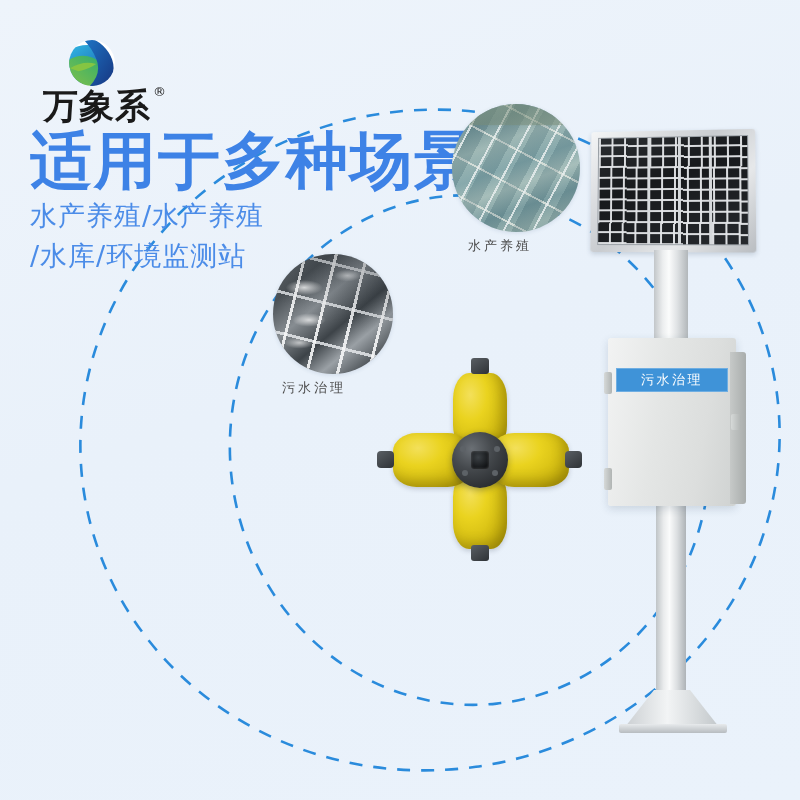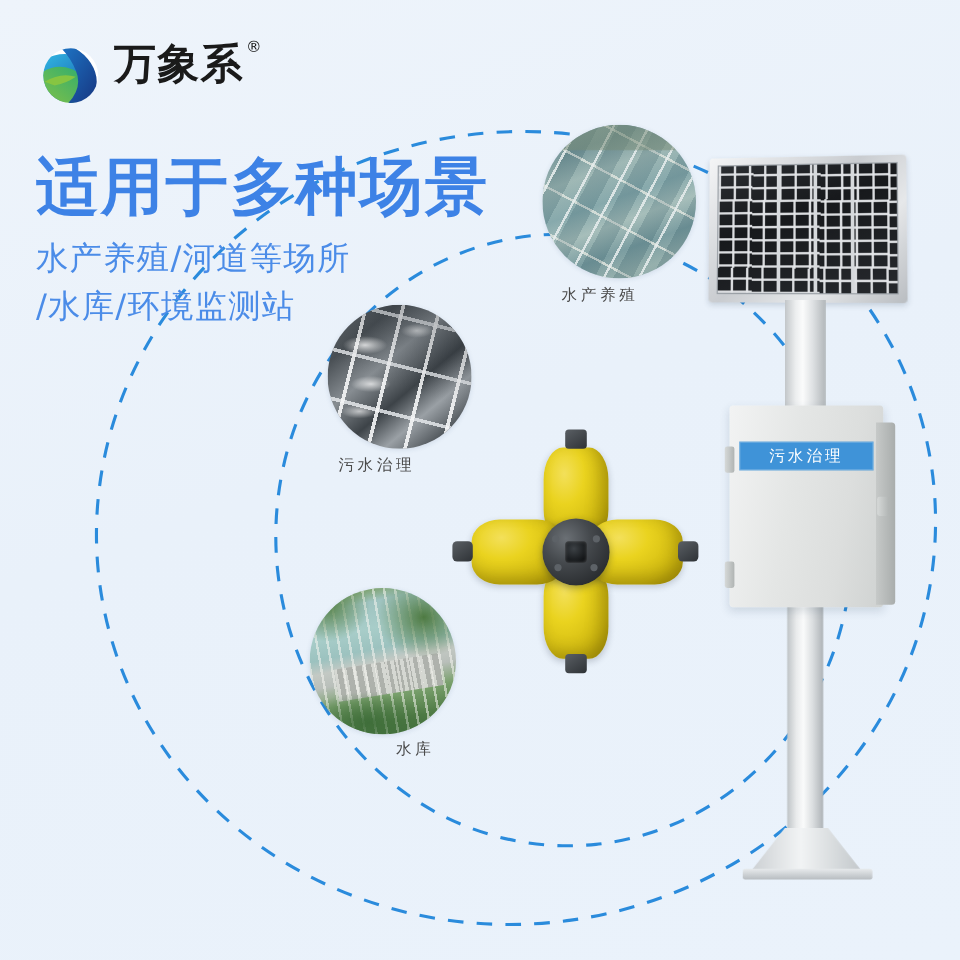--- a/index.html
+++ b/index.html
@@ -23,22 +23,23 @@
     width: 800px; height: 800px;
     pointer-events: none;
   }
 
   
   .logo-wrap {
     position: absolute;
     left: 33px;
     top: 37px;
     display: flex;
-    align-items: flex-start;
+    align-items: center;
     height: 56px;
+    flex-direction: column;
   }
   .logo-mark {
     width: 52px;
     height: 52px;
     position: relative;
     flex: 0 0 auto;
   }
   .logo-text {
     margin-left: 10px;
     font-family: "DejaVu Sans", "Liberation Sans", sans-serif;
@@ -57,21 +58,21 @@
     font-size: 13px;
     font-weight: 400;
     color: #1a1a1a;
   }
 
   
   .headline {
     position: absolute;
     left: 30px;
     top: 128px;
-    font-size: 52px;
+    font-size: 62px;
     font-weight: 700;
     color: #3d82e6;
     letter-spacing: 2px;
     line-height: 1.08;
     white-space: nowrap;
     font-family: "DejaVu Sans", "Liberation Sans", sans-serif;
   }
   .subline {
     position: absolute;
     left: 30px;
@@ -370,46 +371,38 @@
       </svg>
     </div>
     <div class="logo-text">
       <span>万象系</span>
       <span class="logo-reg">®</span>
     </div>
   </div>
 
   <div class="headline">适用于多种场景</div>
   <div class="subline">
-    <div>水产养殖/河道等场所</div>
+    <div>水产养殖/水产养殖</div>
     <div>/水库/环境监测站</div>
   </div>
 
   <div class="scene" style="left:452px; top:104px; width:140px; height:170px;">
     <div class="disc" style="width:128px; height:128px;">
       <div class="ph ph-aqua"></div>
     </div>
     <div class="caption" style="left:16px; top:133px;">水产养殖</div>
   </div>
 
   <div class="scene" style="left:273px; top:254px; width:140px; height:170px;">
     <div class="disc" style="width:120px; height:120px;">
       <div class="ph ph-sew"></div>
     </div>
     <div class="caption" style="left:9px; top:125px;">污水治理</div>
   </div>
 
-  <div class="scene" style="left:258px; top:490px; width:150px; height:170px;">
-    <div class="disc" style="width:122px; height:122px;">
-      <div class="ph ph-res">
-          <div class="dam"></div>
-        </div>
-    </div>
-    <div class="caption" style="left:72px; top:125px;">水库</div>
-  </div>
 
 
   <div class="device">
 
     <div class="panel-frame">
       <div class="panel-inner"></div>
     </div>
 
     <div class="pole-top"></div>
     <div class="pole-mid"></div>

